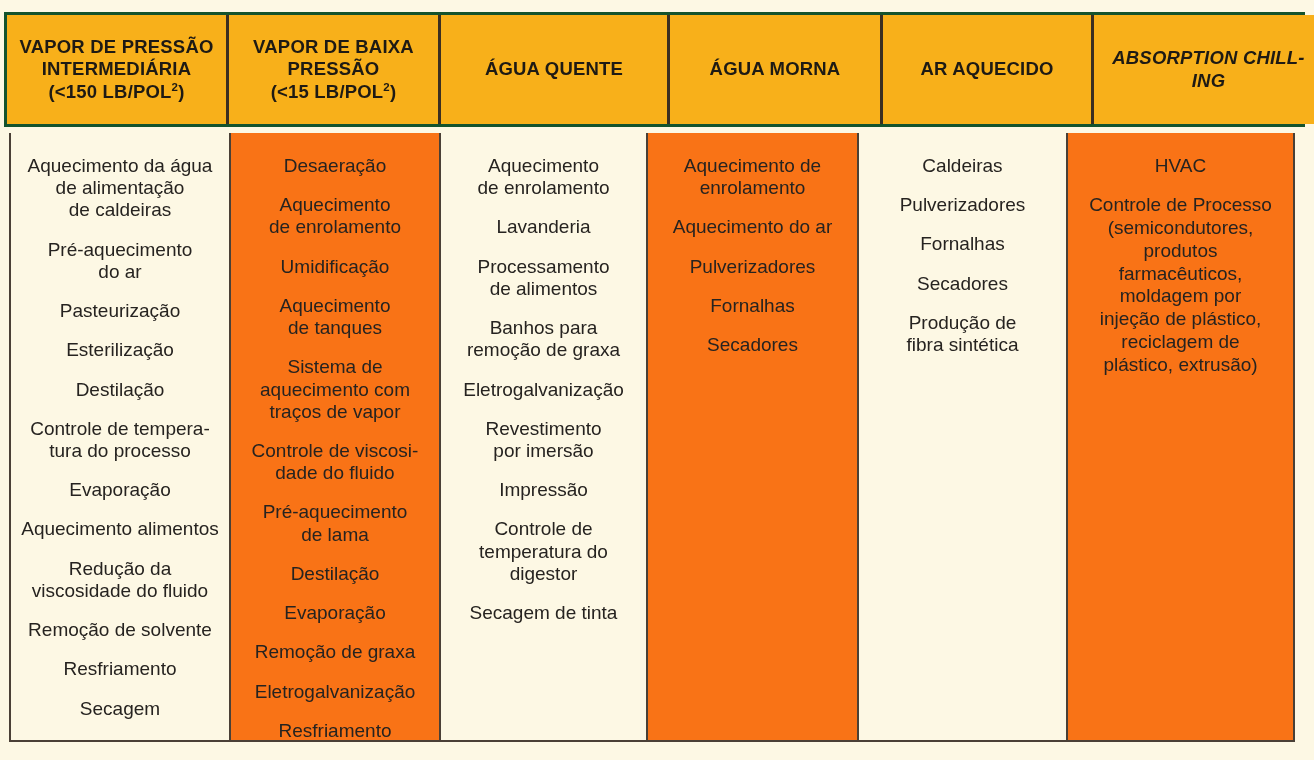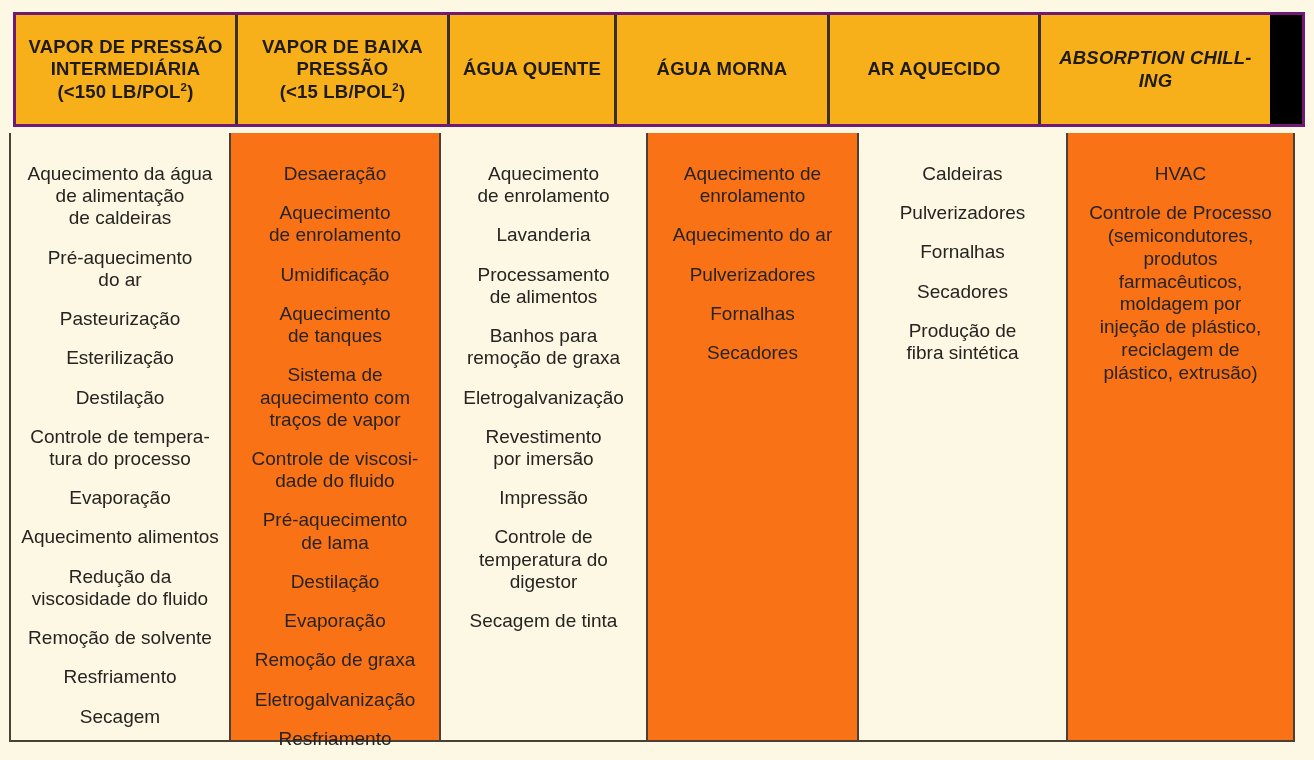--- a/index.html
+++ b/index.html
@@ -19,27 +19,27 @@
     width: 1314px;
     height: 760px;
     background: #fdf8e4;
     box-sizing: border-box;
   }
 
   
   .header-row {
     position: absolute;
     top: 12px;
-    left: 13px;
+    left: 4px;
     right: 9px;
     height: 115px;
     display: flex;
-    border: 3px solid #701a75;
-    box-sizing: border-box;
-    background: #000000;
+    border: 3px solid #14532d;
+    box-sizing: border-box;
+    background: #701a75;
   }
   .header-cell {
     flex: 0 0 auto;
     background: #f8b01a;
     display: flex;
     align-items: center;
     justify-content: center;
     text-align: center;
     box-sizing: border-box;
     border-right: 3px solid #3b2f21;
@@ -83,21 +83,21 @@
     margin-right: -2px;
     position: relative;
   }
   .body-cell.cream { background: #fdf8e4; }
   .body-cell.gray  { background: #f97316; }
 
   .entry {
     font-size: 19px;
     line-height: 1.17;
     color: #262320;
-    margin: 8px 0 17px 0;
+    margin: 0 0 17px 0;
     white-space: pre-line;
     font-family: "Liberation Sans", sans-serif;
   }
   .entry:last-child { margin-bottom: 0; }
 
   .entry.small {
     font-size: 19px;
     line-height: 1.2;
   }
 </style>
@@ -106,21 +106,21 @@
 
 <div id="table-root">
 
   <div class="header-row">
       <div class="header-cell" style="width: 222px;">
         <div class="htext">VAPOR DE PRESSÃO<br>INTERMEDIÁRIA<br>(&lt;150 LB/POL<sup>2</sup>)</div>
       </div>
       <div class="header-cell" style="width: 212px;">
         <div class="htext">VAPOR DE BAIXA<br>PRESSÃO<br>(&lt;15 LB/POL<sup>2</sup>)</div>
       </div>
-      <div class="header-cell" style="width: 167px;">
+      <div class="header-cell" style="width: 229px;">
         <div class="htext">ÁGUA QUENTE</div>
       </div>
       <div class="header-cell" style="width: 213px;">
         <div class="htext">ÁGUA MORNA</div>
       </div>
       <div class="header-cell" style="width: 211px;">
         <div class="htext">AR AQUECIDO</div>
       </div>
       <div class="header-cell" style="width: 229px; font-style: italic;">
         <div class="htext">ABSORPTION CHILL-

